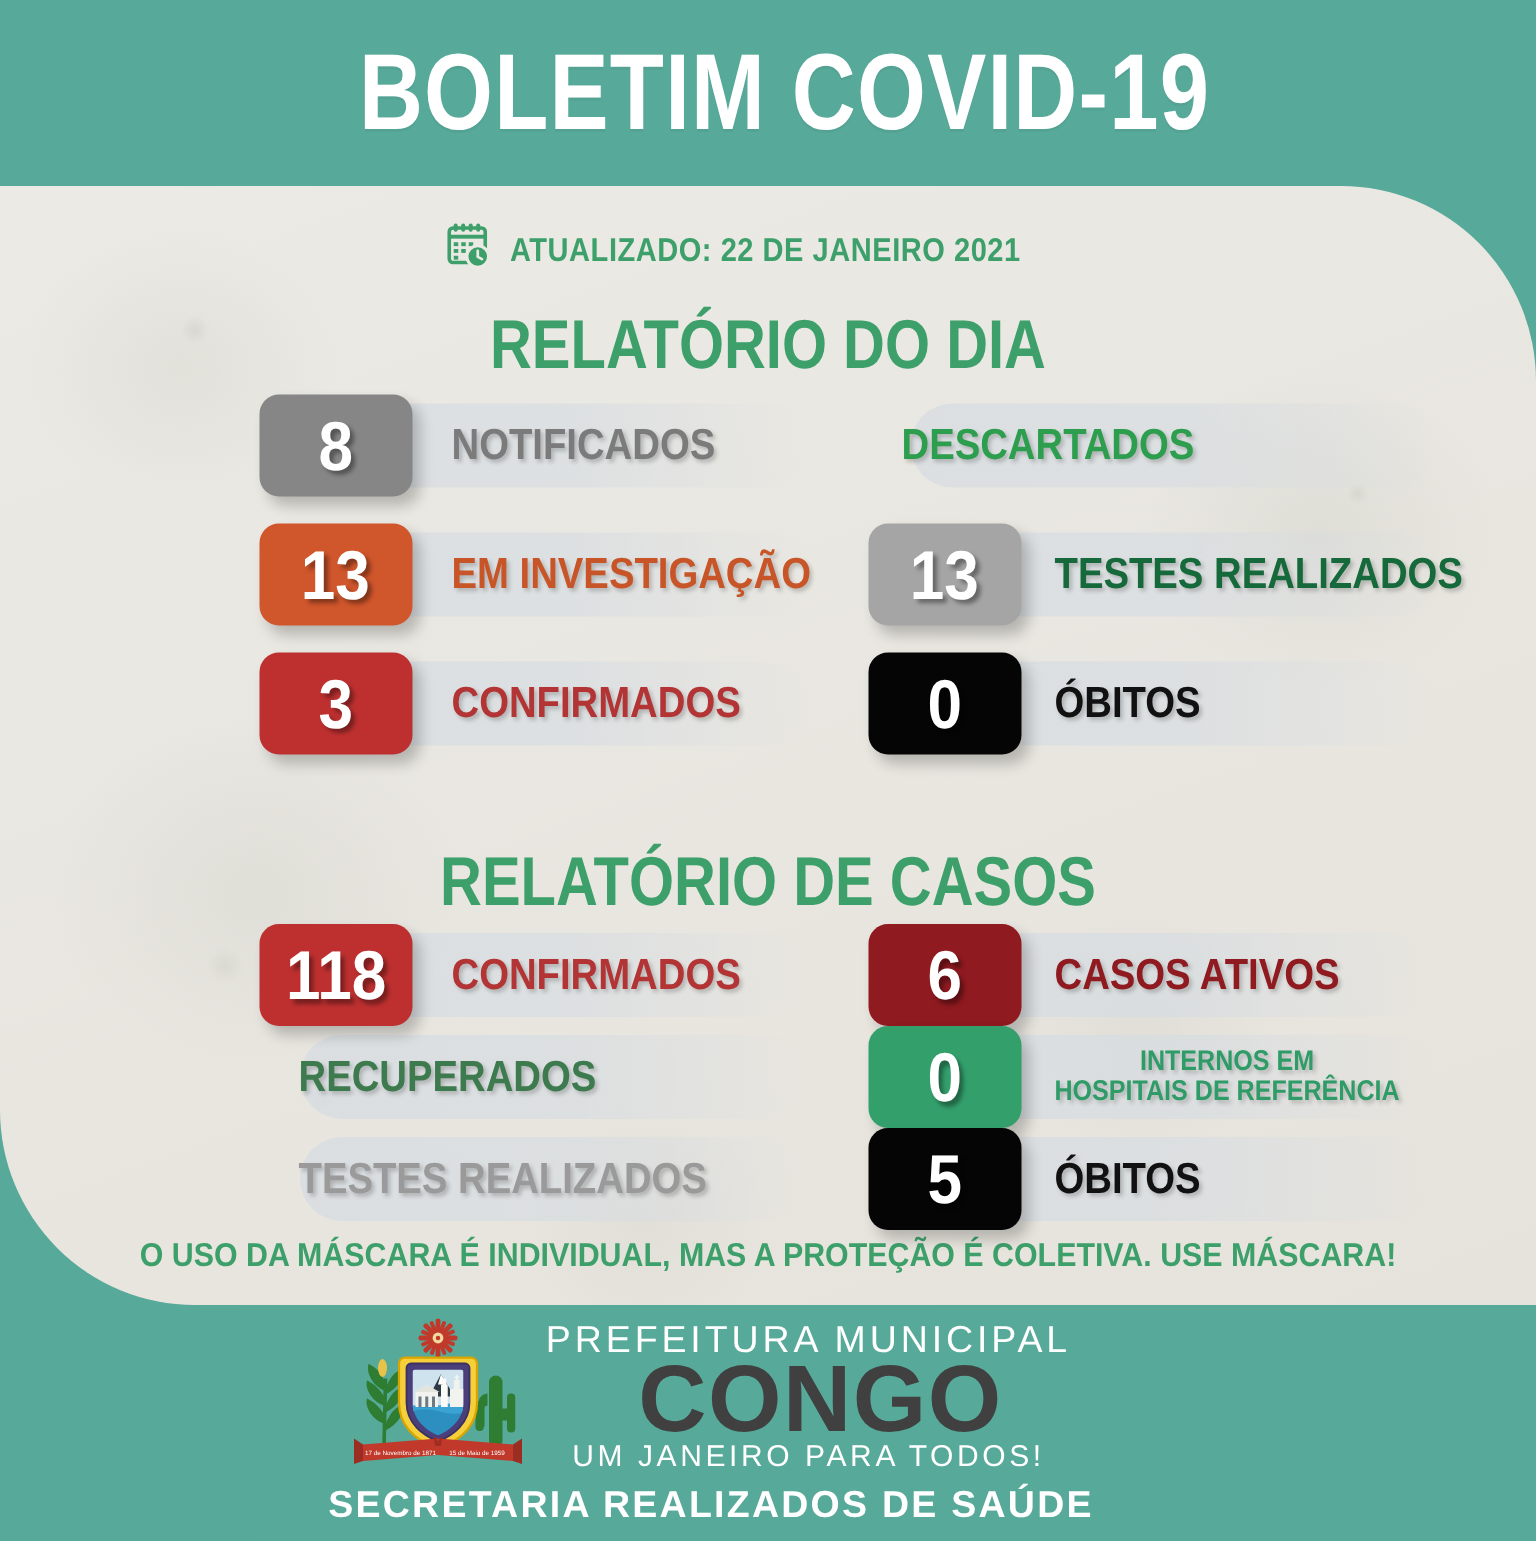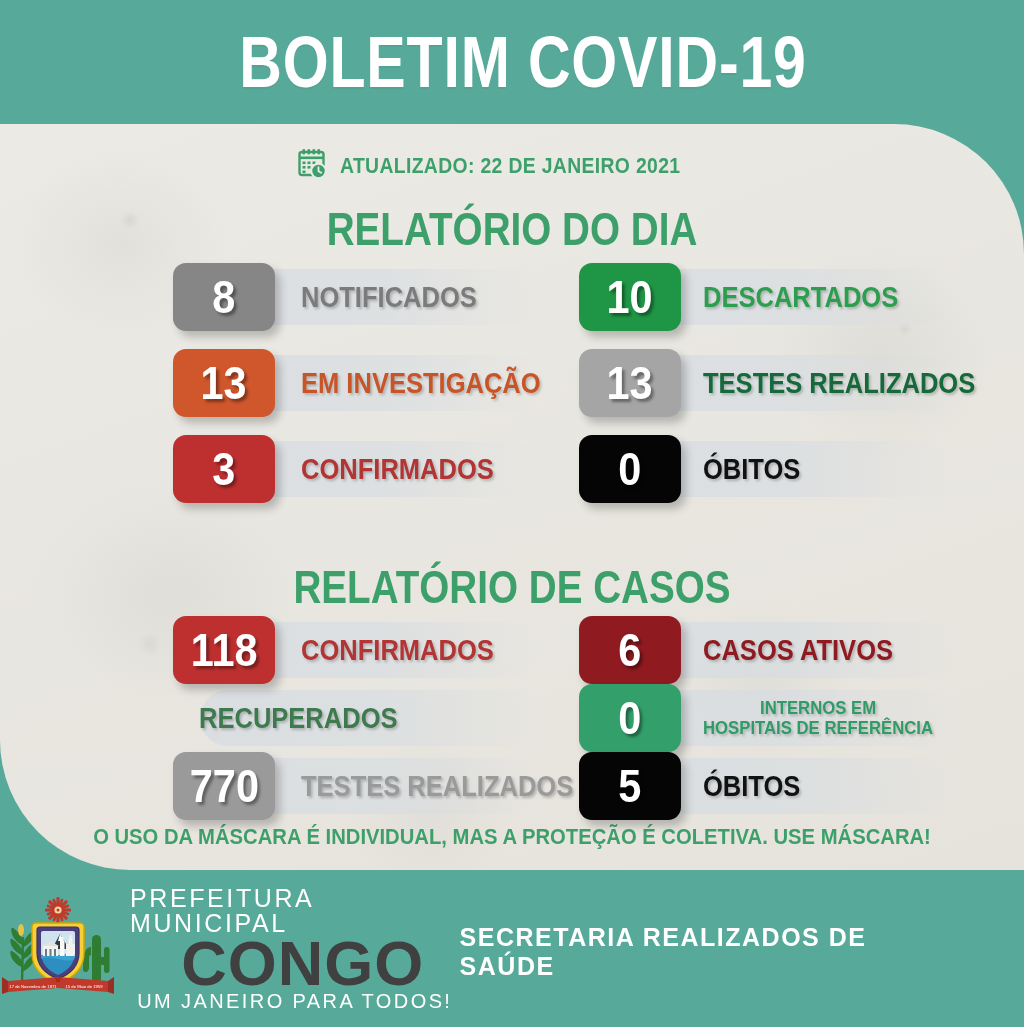--- a/index.html
+++ b/index.html
@@ -133,21 +133,21 @@
     position:absolute;top:700px;left:0;width:1024px;text-align:center;
     color:#3da06b;font-weight:bold;font-size:22px;
     font-family:"Liberation Sans Narrow","Liberation Sans",sans-serif;
     transform:scaleX(0.92);transform-origin:center;white-space:nowrap;
   }
 
   
   .footer{
     position:absolute;left:0;top:870px;width:948px;height:157px;
     background:#57a99a;
-    display:flex;align-items:center;justify-content:center;
+    display:flex;flex-direction:column;align-items:center;justify-content:center;
   }
   .footer-main{display:flex;align-items:center;gap:14px;}
   .crest{width:116px;height:104px;display:block;}
   .wordmark{display:flex;flex-direction:column;align-items:center;line-height:1;}
   .wm-top{
     color:#fff;font-size:25px;letter-spacing:2.6px;font-weight:normal;
     font-family:"Liberation Sans",sans-serif;
   }
   .wm-mid{
     color:#404040;font-size:63px;font-weight:bold;letter-spacing:1px;
@@ -202,23 +202,20 @@
     <div class="grid-row">
       <div class="cell left">
         <div class="bar"></div>
         <div class="badge" id="b-d0l" style="background: rgb(134, 134, 134);">
             <span style="color: rgb(255, 255, 255);">8</span>
           </div>
         <div class="label" id="l-d0l" style="color: rgb(123, 123, 123);">NOTIFICADOS</div>
       </div>
       <div class="cell right">
         <div class="bar"></div>
-        <div class="badge" id="b-d0r" style="background: rgb(31, 150, 69);">
-            <span style="color: rgb(255, 255, 255);">10</span>
-          </div>
         <div class="label" id="l-d0r" style="color: rgb(44, 158, 77);">DESCARTADOS</div>
       </div>
     </div>
 
     <div class="grid-row">
       <div class="cell left">
         <div class="bar"></div>
         <div class="badge" id="b-d1l" style="background: rgb(208, 86, 44);">
             <span style="color: rgb(255, 255, 255);">13</span>
           </div>
@@ -283,23 +280,20 @@
         <div class="badge" id="b-c1r" style="background: rgb(51, 160, 108);">
             <span style="color: rgb(255, 255, 255);">0</span>
           </div>
         <div class="label small" id="l-c1r" style="color: rgb(47, 156, 104);">INTERNOS EM<br>HOSPITAIS DE REFERÊNCIA</div>
       </div>
     </div>
 
     <div class="grid-row">
       <div class="cell left">
         <div class="bar"></div>
-        <div class="badge" id="b-c2l" style="background: rgb(154, 154, 154);">
-            <span style="color: rgb(255, 255, 255);">770</span>
-          </div>
         <div class="label" id="l-c2l" style="color: rgb(154, 154, 154);">TESTES REALIZADOS</div>
       </div>
       <div class="cell right">
         <div class="bar"></div>
         <div class="badge" id="b-c2r" style="background: rgb(5, 5, 5);">
             <span style="color: rgb(255, 255, 255);">5</span>
           </div>
         <div class="label" id="l-c2r" style="color: rgb(17, 17, 17);">ÓBITOS</div>
       </div>
     </div>

